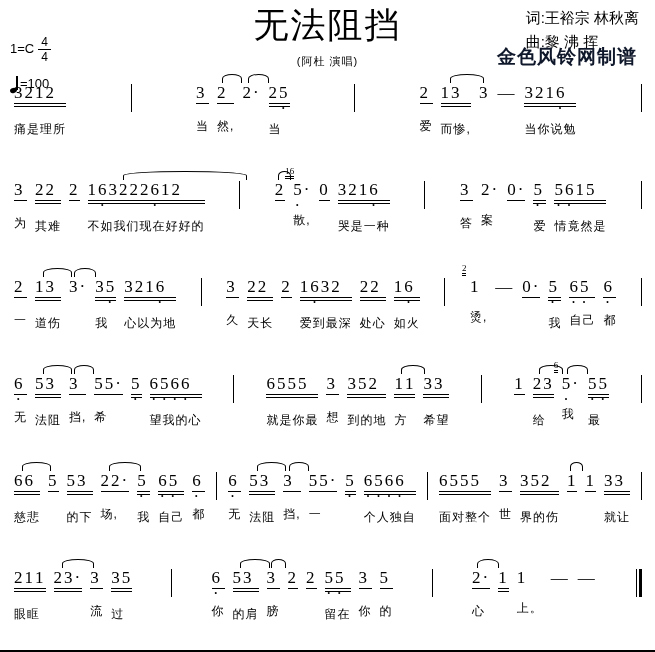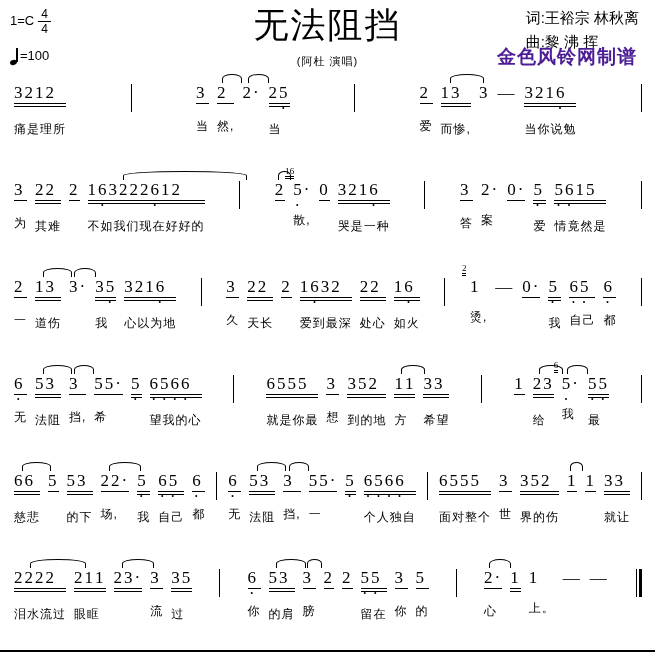--- a/index.html
+++ b/index.html
@@ -1,21 +1,21 @@
 <!DOCTYPE html>
 <html><head>
 <meta charset="utf-8">
 <style>
   html,body{margin:0;padding:0;background:#fff;}
   .page{position:relative;width:655px;height:652px;background:#fff;color:#000;
         font-family:"Liberation Sans",sans-serif;box-sizing:border-box;
         border-bottom:2px solid #000;overflow:hidden;}
   
   .keyblock{position:absolute;top:8px;left:10px;font-size:13px;line-height:1.6;}
-  .keyrow{display:flex;align-items:center;gap:4px;}
+  .keyrow{display:flex;align-items:center;gap:4px;margin-top:28px;}
   .frac{display:inline-flex;flex-direction:column;text-align:center;line-height:1;font-size:12px;}
   .frac .num{border-bottom:1px solid #000;padding:0 3px 1px;}
   .frac .den{padding-top:1px;}
   .temporow{display:flex;align-items:center;margin-top:11px;}
   .qn{display:inline-block;position:relative;width:10px;height:17px;}
   .qn i{position:absolute;left:0;bottom:0;width:7px;height:5px;background:#000;border-radius:50%;transform:rotate(-15deg);}
   .qn b{position:absolute;left:6px;bottom:3px;width:2px;height:14px;background:#000;}
   .titlebox{position:absolute;top:2px;left:0;right:0;text-align:center;}
   .title{font-size:35px;letter-spacing:2px;}
   .subtitle{font-size:11px;margin-top:5px;letter-spacing:1px;}
@@ -67,21 +67,21 @@
   <div class="titlebox">
     <div class="title">无法阻挡</div>
     <div class="subtitle">(阿杜 演唱)</div>
   </div>
 
   <div class="credits">
     <div>词:王裕宗 林秋离</div>
     <div>曲:黎  沸  挥</div>
   </div>
 
-  <div class="site" style="color: #4c1d95; text-align: right;">金色风铃网制谱</div>
+  <div class="site" style="color: #0f172a; text-align: right;">金色风铃网制谱</div>
 
   <div class="score">
       <div class="system">
         <div class="measure">
           <div class="tok">
             <div class="nt"><span class="ch">3</span><span class="ch">2</span><span class="ch">1</span><span class="ch">2</span></div>
             <div class="uls">
               <div class="ul"></div>
               <div class="ul"></div>
             </div>
@@ -713,29 +713,20 @@
             </div>
             <div class="lyr">就让</div>
           </div>
         </div>
         <div class="barwrap">
           <div class="bar"></div>
         </div>
       </div>
       <div class="system">
         <div class="measure">
-          <div class="tok">
-            <div class="arc"></div>
-            <div class="nt"><span class="ch">2</span><span class="ch">2</span><span class="ch">2</span><span class="ch">2</span></div>
-            <div class="uls">
-              <div class="ul"></div>
-              <div class="ul"></div>
-            </div>
-            <div class="lyr">泪水流过</div>
-          </div>
           <div class="tok">
             <div class="nt"><span class="ch">2</span><span class="ch">1</span><span class="ch">1</span></div>
             <div class="uls">
               <div class="ul"></div>
               <div class="ul"></div>
             </div>
             <div class="lyr">眼眶</div>
           </div>
           <div class="tok">
             <div class="arc"></div>

